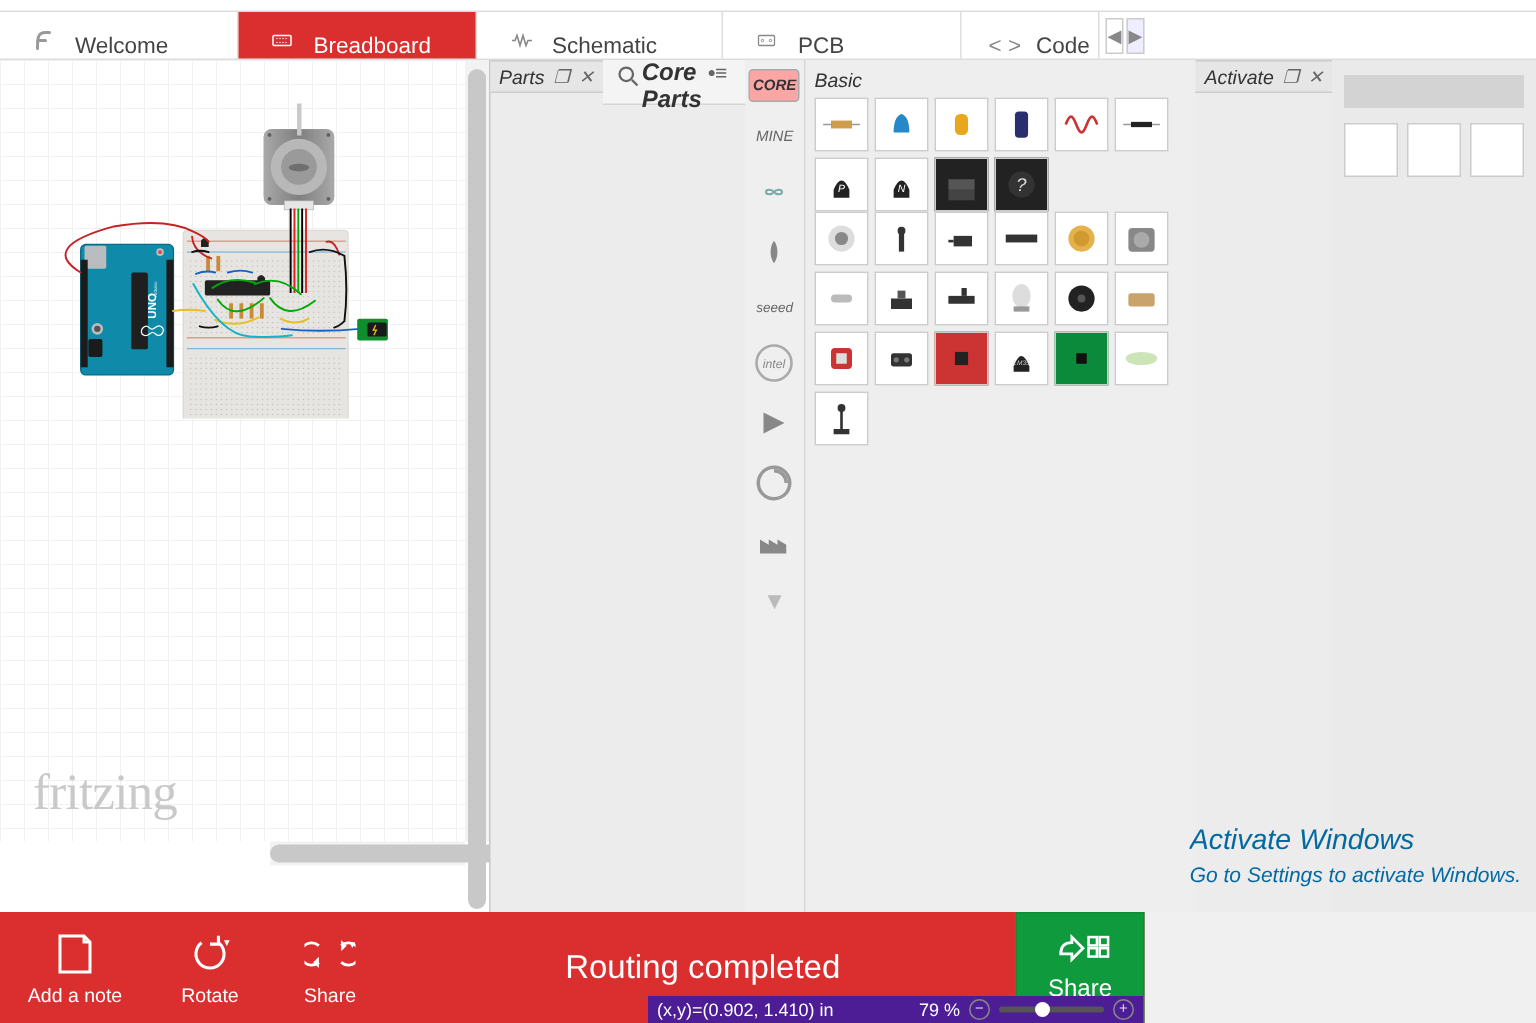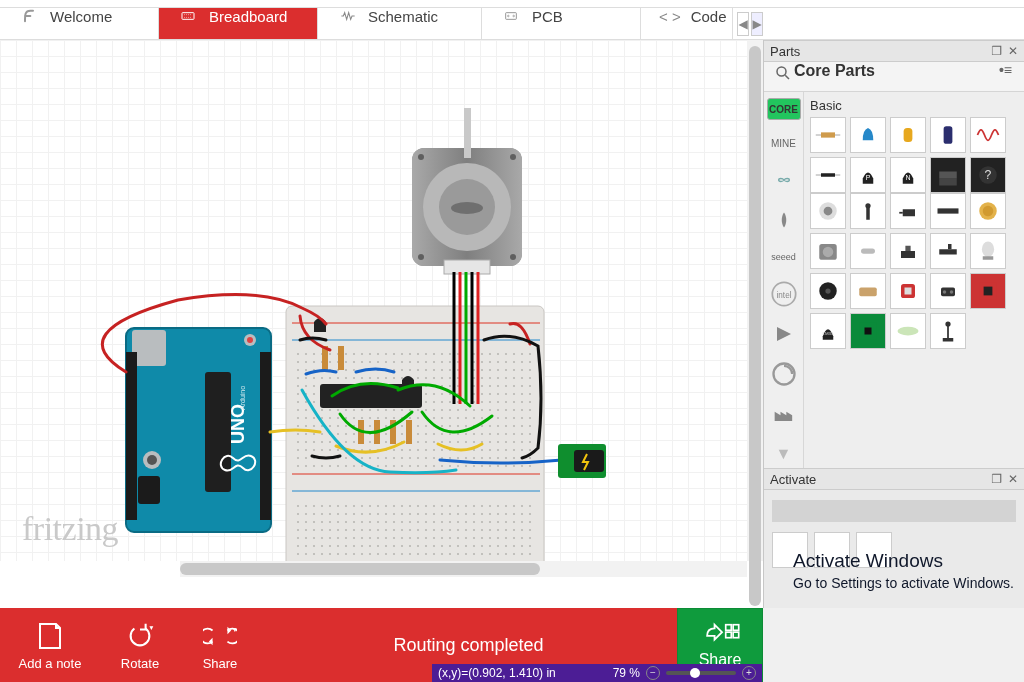--- a/index.html
+++ b/index.html
@@ -4,21 +4,21 @@
 <style>
   * { box-sizing: border-box; margin: 0; padding: 0; font-family: Segoe UI, Arial, sans-serif; }
   html, body { width: 1024px; height: 682px; overflow: hidden; background: #f0f0f0; }
   .app { width: 1024px; height: 682px; display: flex; flex-direction: column; }
 
   
   .titlebar { height: 8px; background: #fff; border-bottom: 1px solid #ddd; }
 
   
   .tabs { height: 32px; background: #fff; display: flex; align-items: stretch; border-bottom: 1px solid #ddd; }
-  .tab { display: flex; align-items: flex-start; gap: 10px; padding: 0 18px; border-right: 1px solid #ddd; font-size: 15px; color: #444; cursor: pointer; }
+  .tab { display: flex; align-items: flex-end; gap: 10px; padding: 0 18px; border-right: 1px solid #ddd; font-size: 15px; color: #444; cursor: pointer; }
   .tab .ticon { width: 22px; text-align: center; color: #666; }
   .tab.active { background: #db2e2e; color: #fff; }
   .tab.active .ticon { color: #fff; }
   .tab:first-child { width: 159px; }
   .tab:nth-child(2) { width: 159px; }
   .tab:nth-child(3) { width: 164px; }
   .tab:nth-child(4) { width: 159px; }
   .tab:nth-child(5) { width: 92px; }
   .tab-nav { display: flex; align-items: center; gap: 2px; margin-left: 4px; }
   .tab-nav span { width: 12px; height: 24px; display:flex; align-items:center; justify-content:center; font-size:12px; color:#888; cursor:pointer; border:1px solid #ccc; background:#fff; }
@@ -36,52 +36,52 @@
   }
   .canvas-grid svg { position:absolute; inset:0; }
   .vscroll { position:absolute; right:0; top:0; width:16px; bottom:47px; background:#f2f2f2; }
   .vscroll .thumb { position:absolute; left:2px; right:2px; top:6px; height:560px; background:#c8c8c8; border-radius:6px; }
   .hscroll { position:absolute; left:180px; right:16px; bottom:31px; height:16px; background:#f2f2f2;}
   .hscroll .thumb { position:absolute; top:2px; bottom:2px; left:0px; width:360px; background:#c8c8c8; border-radius:6px; }
 
   .watermark { position:absolute; bottom:60px; left:22px; color:#c9c9c9; font-family: 'Segoe Script', 'Comic Sans MS', cursive; font-size: 34px; letter-spacing: -0.5px; font-weight: 500;}
 
   
-  .right { flex:1; display:flex; flex-direction:column; border-left: 1px solid #c7c7c7; background:#ececec;}
+  .right { flex:1; display:flex; border-left: 1px solid #c7c7c7; background:#ececec;font-style:italic;}
   .panel-header { height:22px; background:#e6e6e6; display:flex; align-items:center; padding:0 6px; font-size:13px; color:#333; border-top:1px solid #ccc; border-bottom:1px solid #ccc;}
   .panel-header .spacer { flex:1; }
   .panel-header .ctrl { font-size:12px; color:#666; margin-left:6px; cursor:pointer;}
   .panel-sub { height:30px; display:flex; align-items:flex-start; padding:0 8px; background:#f4f4f4; font-weight:600; font-size:16px; color:#333; border-bottom:1px solid #d5d5d5;}
   .panel-sub .mag { width:22px; height:22px; display:flex; align-items:center; justify-content:center; color:#555;}
   .panel-sub .right-ctrl { margin-left:auto; font-size:14px; color:#666; padding-right:4px;}
   .parts-body { flex:0 0 300px; display:flex; background:#eee; }
   .bin-col { width:40px; display:flex; flex-direction:column; align-items:center; padding-top:6px; gap:12px; background:#efefef; border-right:1px solid #d7d7d7;}
   .bin-item { width:34px; height:22px; font-size:10px; color:#666; display:flex; align-items:center; justify-content:center; border-radius:3px; cursor:pointer;}
-  .bin-item.sel { background:#22c55e; font-weight:700; color:#333; border:1px solid #aaa;}
+  .bin-item.sel { background:#fca5a5; font-weight:700; color:#333; border:1px solid #aaa;}
   .bin-icon { width:28px; height:28px; display:flex; align-items:center; justify-content:center; color:#888;}
   .parts-grid { flex:1; padding:4px 6px 6px 6px; overflow:hidden;}
   .section-label { font-size:13px; color:#333; margin:2px 0 4px 0;}
   .grid { display:flex; flex-wrap:wrap; gap:4px; }
   .cell { width:36px; height:36px; background:#fff; border:1px solid #ccc; display:flex; align-items:center; justify-content:center; position:relative; cursor:pointer;}
   .cell svg { width:28px; height:28px; }
 
   .inspector-body { flex:1; background:#eaeaea; padding:10px 8px; }
   .ins-field { width:100%; height:22px; background:#d3d3d3; margin-bottom:10px;}
   .ins-swatches { display:flex; gap:6px; }
   .ins-sw { width:36px; height:36px; background:#fff; border:1px solid #ccc;}
-  .win-act { position:absolute; right:10px; bottom:16px; color:#0f172a; font-size:17px; text-align:right; line-height:1.3; pointer-events:none;}
+  .win-act { position:absolute; right:10px; bottom:16px; color:#0369a1; font-size:17px; text-align:right; line-height:1.3; pointer-events:none;}
   .win-act .main { font-size: 19px;}
   .win-act .sub { font-size: 14px;}
 
   
   .bottombar { height: 74px; background:#db2e2e; display:flex; align-items:stretch; color:#fff; }
   .bb-btn { width:100px; display:flex; flex-direction:column; align-items:center; justify-content:center; gap:3px; cursor:pointer;}
   .bb-btn .bicn { width:34px; height:34px; display:flex; align-items:center; justify-content:center;}
   .bb-btn span.lbl { font-size:13px; text-align:center;}
-  .bb-center { flex:1; display:flex; align-items:center; justify-content:center; font-size:18px;}
+  .bb-center { flex:1; display:flex; align-items:center; justify-content:center; font-size:22px;}
   .bb-share { width:86px; background:#0f9b3d; display:flex; flex-direction:column; align-items:center; justify-content:center; gap:4px; box-shadow: 0 0 0 1px rgba(0,0,0,0.1) inset;}
   .bb-share .bicn { width:36px; height:26px;}
 
   
   .statusbar { position:absolute; left:432px; right:263px; bottom:0; height:18px; width:330px; background:#4c1d95; color:#fff; font-size:12px; display:flex; align-items:center; justify-content:space-between; padding:0 6px;}
   .zoom { display:flex; align-items:center; gap:6px;}
   .zoom .btn { width:14px; height:14px; border:1px solid #888; border-radius:7px; color:#ddd; font-size:10px; line-height:12px; text-align:center; cursor:pointer;}
   .zoom .track { width:70px; height:4px; background:#555; position:relative; border-radius:2px;}
   .zoom .knob { position:absolute; top:-3px; left:24px; width:10px; height:10px; background:#fff; border-radius:5px;}
 </style>

